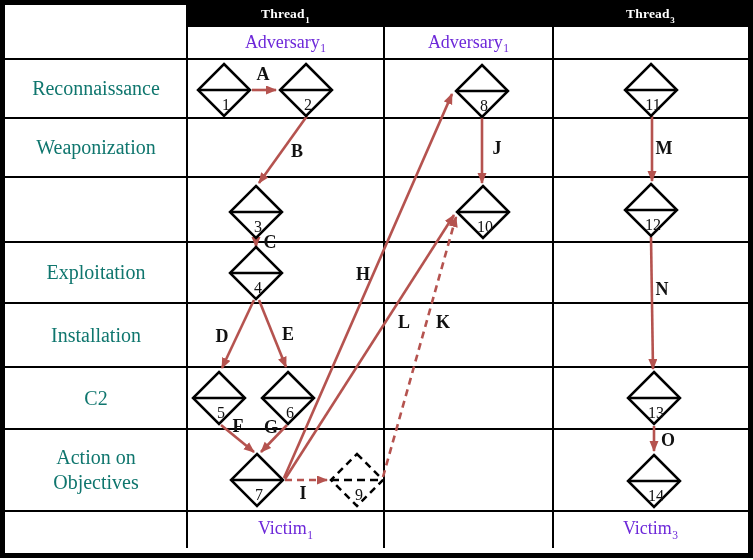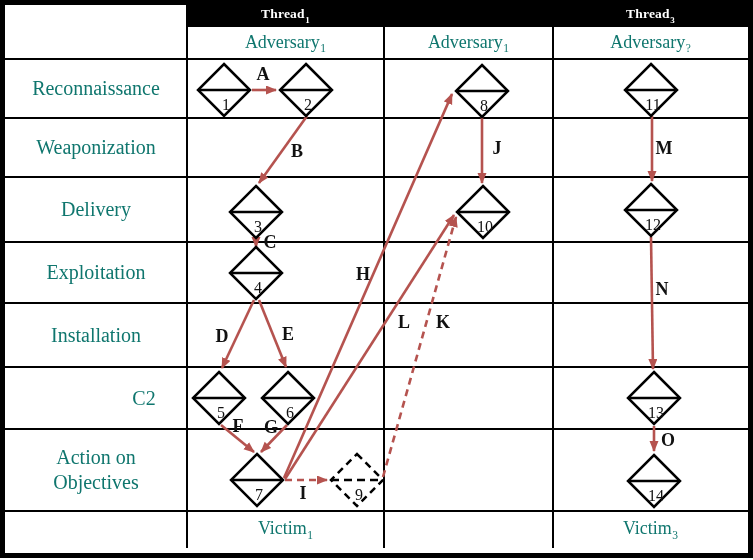--- a/index.html
+++ b/index.html
@@ -13,21 +13,21 @@
     text-align:center;color:#1a1a1a;z-index:1;
   }
   .threadbar{
     position:absolute;left:187px;top:4px;width:561px;height:23px;
     background:#000;z-index:1;
   }
   .thread-cell{
     font-size:13.5px;font-weight:bold;color:#fff;letter-spacing:0.2px;
   }
   .thread-cell sub{font-size:9px;vertical-align:-0.45em;margin-left:0.5px;}
-  .adv-cell,.victim-cell{font-size:18px;color:#0f766e;}
+  .adv-cell,.victim-cell{font-size:18px;color:#6d28d9;}
   .adv-cell sub,.victim-cell sub{font-size:11.5px;vertical-align:-0.35em;margin-left:0.5px;}
   .rowlabel{
     left:5px;width:182px;font-size:20px;color:#0f766e;line-height:25px;
     padding:0 14px;
   }
   svg.diagram{position:absolute;left:0;top:0;z-index:5;pointer-events:none;}
   svg .node-num{font-size:16px;fill:#111;text-anchor:middle;}
   svg .edge-letter{font-size:18px;font-weight:600;fill:#111;text-anchor:middle;}
 </style>
 </head>
@@ -43,30 +43,26 @@
   <div class="cell thread-cell" style="left:553px;top:4px;width:195px;height:23px;">
     <span><span>Thread</span><sub>3</sub></span>
   </div>
 
   <div class="cell adv-cell" style="left:187px;top:27px;width:197px;height:32px;">
     <span><span>Adversary</span><sub>1</sub></span>
   </div>
   <div class="cell adv-cell" style="left:384px;top:27px;width:169px;height:32px;">
     <span><span>Adversary</span><sub>1</sub></span>
   </div>
-  <div class="cell adv-cell" style="left:553px;top:27px;width:195px;height:32px;">
-    <span><span>Adversary</span><sub>?</sub></span>
-  </div>
 
   <div class="cell rowlabel" style="top:59px;height:59px;">Reconnaissance</div>
   <div class="cell rowlabel" style="top:118px;height:59px;border-radius:19px;">Weaponization</div>
-  <div class="cell rowlabel" style="top:177px;height:65px;">Delivery</div>
   <div class="cell rowlabel" style="top:242px;height:61px;">Exploitation</div>
   <div class="cell rowlabel" style="top:303px;height:64px;">Installation</div>
-  <div class="cell rowlabel" style="top:367px;height:62px;margin-left:48px;">C2</div>
+  <div class="cell rowlabel" style="top:367px;height:62px;">C2</div>
   <div class="cell rowlabel" style="top:429px;height:82px;">Action on Objectives</div>
 
   <div class="cell victim-cell" style="left:187px;top:511px;width:197px;height:37px;">
     <span><span>Victim</span><sub>1</sub></span>
   </div>
   <div class="cell victim-cell" style="left:553px;top:511px;width:195px;height:37px;">
     <span><span>Victim</span><sub>3</sub></span>
   </div>
 
   <svg class="diagram" width="753" height="560" viewBox="0 0 753 560">

